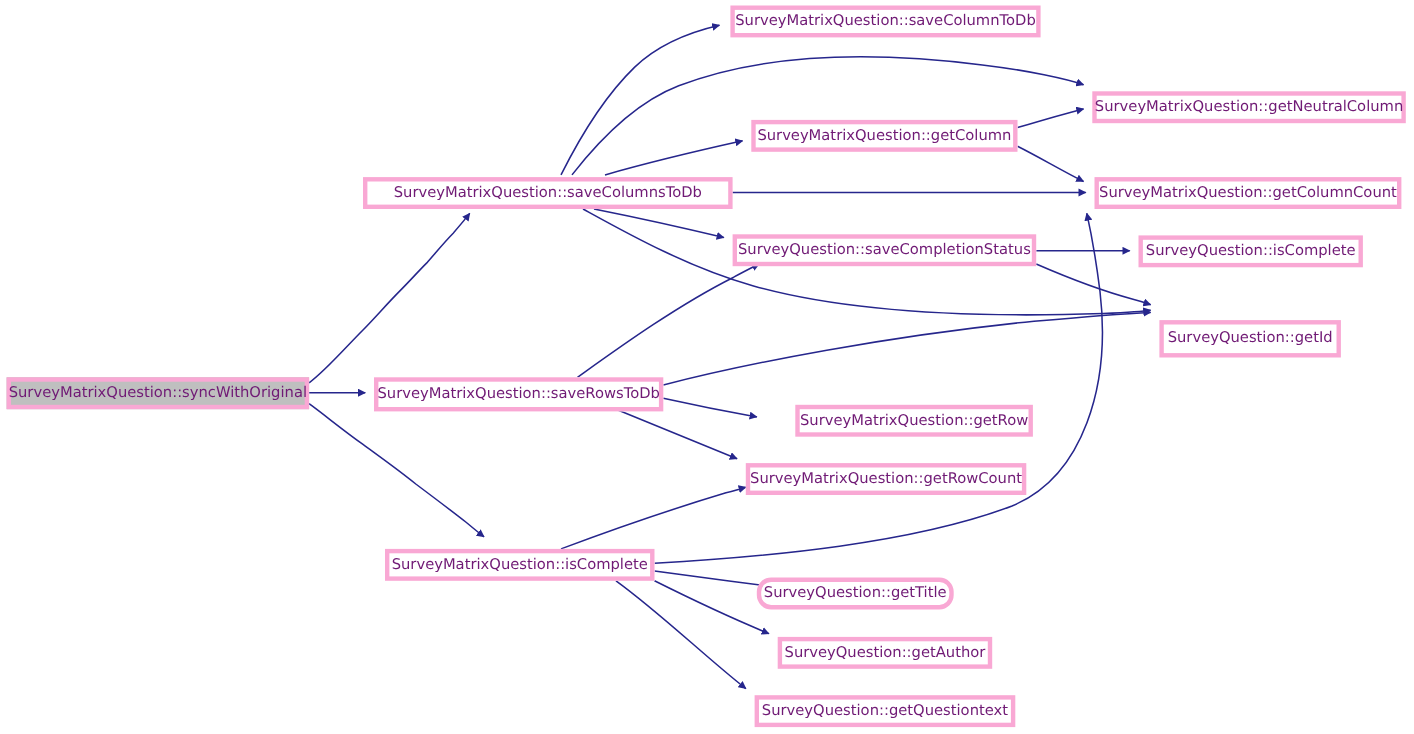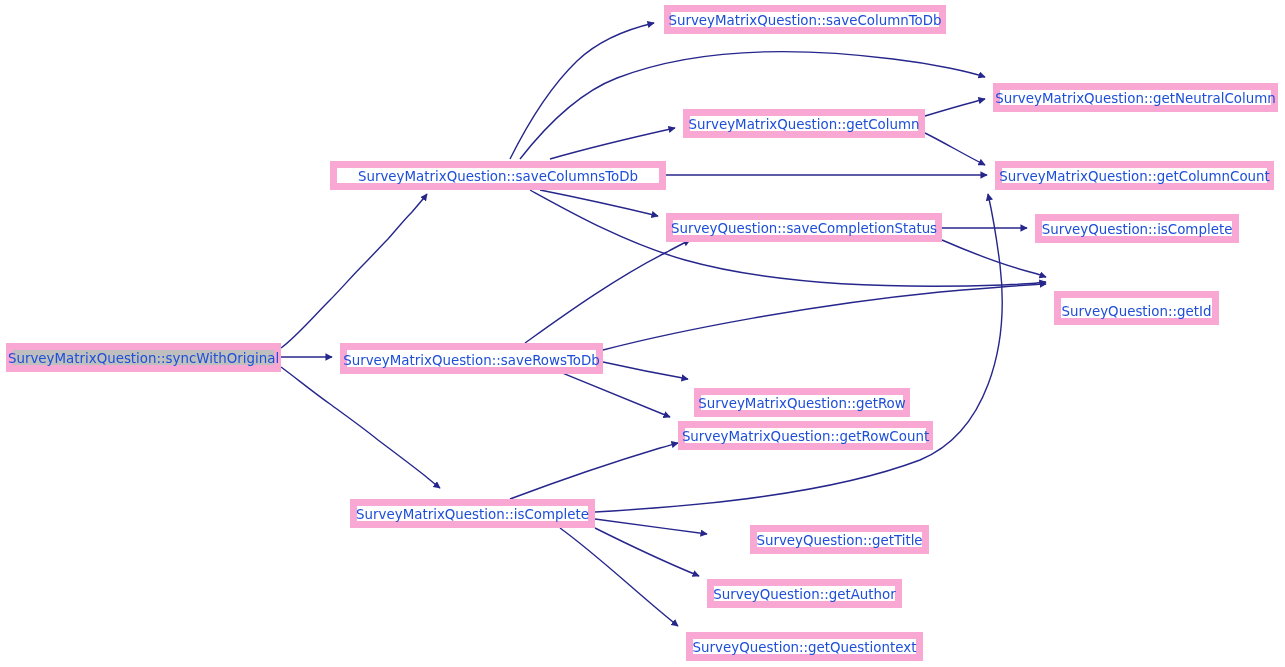--- a/index.html
+++ b/index.html
@@ -18,27 +18,27 @@
   #edges {
     position: absolute;
     left: 0;
     top: 0;
     width: 1285px;
     height: 667px;
   }
   .node {
     position: absolute;
     box-sizing: border-box;
-    border: 7px solid #f9a8d4;
+    border: 4px solid #f9a8d4;
     background: #ffffff;
-    color: #1d4ed8;
+    color: #701a75;
     font-size: 13.4px;
     line-height: 1;
     display: flex;
-    align-items: flex-end;
+    align-items: center;
     justify-content: center;
     white-space: nowrap;
     letter-spacing: 0px;
     z-index: 5;
   }
   .node.highlight {
     background: #bfbfbf;
   }
   .node .label {
     padding: 0 6px;
@@ -94,27 +94,27 @@
       </div>
       <div class="node" style="left: 664px; top: 5px; width: 282px; height: 29px;">
         <span class="label">SurveyMatrixQuestion::saveColumnToDb</span>
       </div>
       <div class="node" style="left: 683px; top: 109px; width: 242px; height: 29px;">
         <span class="label">SurveyMatrixQuestion::getColumn</span>
       </div>
       <div class="node" style="left: 666px; top: 213px; width: 276px; height: 29px;">
         <span class="label">SurveyQuestion::saveCompletionStatus</span>
       </div>
-      <div class="node" style="left: 694px; top: 368px; width: 216px; height: 29px; margin-top: 20px;">
+      <div class="node" style="left: 723px; top: 368px; width: 216px; height: 29px;">
         <span class="label">SurveyMatrixQuestion::getRow</span>
       </div>
       <div class="node" style="left: 678px; top: 421px; width: 255px; height: 29px;">
         <span class="label">SurveyMatrixQuestion::getRowCount</span>
       </div>
-      <div class="node" style="left: 750px; top: 525px; width: 179px; height: 29px;">
+      <div class="node" style="left: 688px; top: 525px; width: 179px; height: 29px; border-radius: 13px;">
         <span class="label">SurveyQuestion::getTitle</span>
       </div>
       <div class="node" style="left: 707px; top: 579px; width: 195px; height: 29px;">
         <span class="label">SurveyQuestion::getAuthor</span>
       </div>
       <div class="node" style="left: 686px; top: 632px; width: 237px; height: 29px;">
         <span class="label">SurveyQuestion::getQuestiontext</span>
       </div>
       <div class="node" style="left: 993px; top: 83px; width: 285px; height: 29px;">
         <span class="label">SurveyMatrixQuestion::getNeutralColumn</span>

